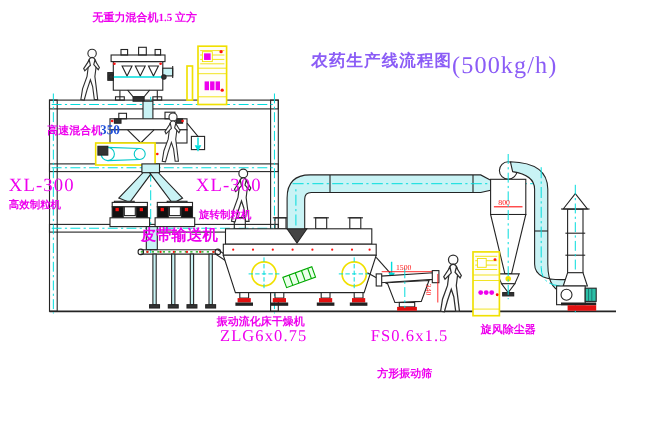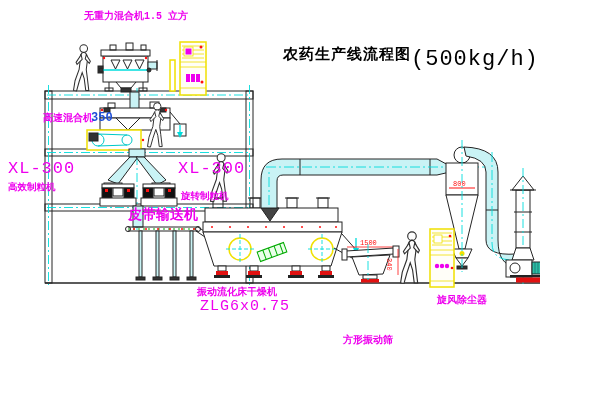--- a/index.html
+++ b/index.html
@@ -1,23 +1,23 @@
 <!DOCTYPE html>
 <html><head>
 <meta charset="utf-8">
 <style>
   html,body{margin:0;padding:0;background:#fff;}
   .stage{position:relative;width:540px;height:403px;background:#ffffff;overflow:hidden;
-         font-family:Liberation Mono, monospace;}
+         font-family:Liberation Serif, serif;padding-left:20px;}
   .stage svg{position:absolute;left:0;top:0;}
   .lbl{position:absolute;white-space:nowrap;line-height:1;}
   .mag{color:#ee00ee;}
   .cyan-t{color:#1d4ed8;}
   .lbl-top{left:84px;top:12px;font-size:10px;font-weight:bold;letter-spacing:0px;}
-  .lbl-title{left:283px;top:48px;color:#000000;}
+  .lbl-title{left:283px;top:48px;color:#8b5cf6;}
   .lbl-title .t-cn{font-size:15px;font-weight:bold;letter-spacing:1px;vertical-align:6px;}
   .lbl-title .t-cap{font-size:22px;font-weight:normal;letter-spacing:1px;}
   .lbl-hsmix{left:43px;top:112px;font-size:10px;font-weight:bold;}
   .lbl-hsmix .num{font-size:12px;margin-left:-2px;}
   .lbl-xl{font-size:17px;letter-spacing:1px;font-weight:normal;}
   .lbl-xl-left{left:8px;top:160px;}
   .lbl-xl-right{left:178px;top:160px;}
   .lbl-sm{font-size:9.5px;font-weight:bold;}
   .lbl-mach-left{left:8px;top:183px;}
   .lbl-mach-right{left:181px;top:192px;}
@@ -366,20 +366,21 @@
 
 <div class="lbl lbl-xl lbl-xl-right mag">XL-300</div>
 <div class="lbl lbl-sm lbl-mach-right mag">旋转制粒机</div>
 
 <div class="lbl lbl-belt mag">皮带输送机</div>
 
 <div class="lbl lbl-dryer mag">振动流化床干燥机</div>
 <div class="lbl lbl-dryer-m mag">ZLG6x0.75</div>
 
 <div class="lbl lbl-sieve mag">方形振动筛</div>
+<div class="lbl lbl-sieve-m mag">FS0.6x1.5</div>
 
 <div class="lbl lbl-cyc mag">旋风除尘器</div>
 <div class="lbl lbl-fan mag">引风机</div>
 
 <div class="dim dim-1500">1500</div>
 <div class="dim dim-340">340</div>
 <div class="dim dim-800">800</div>
 
 </div>
 

